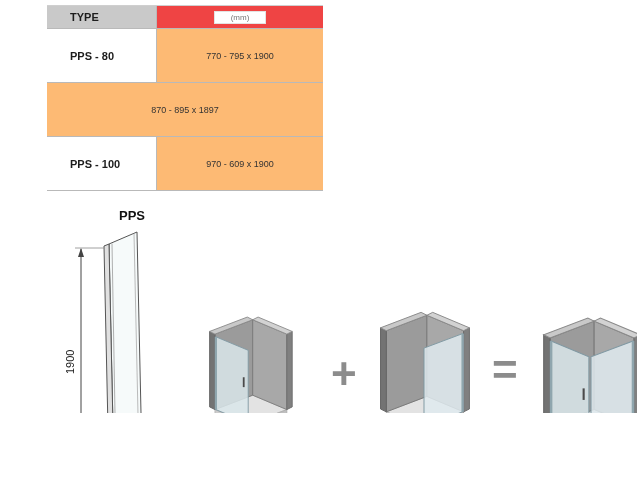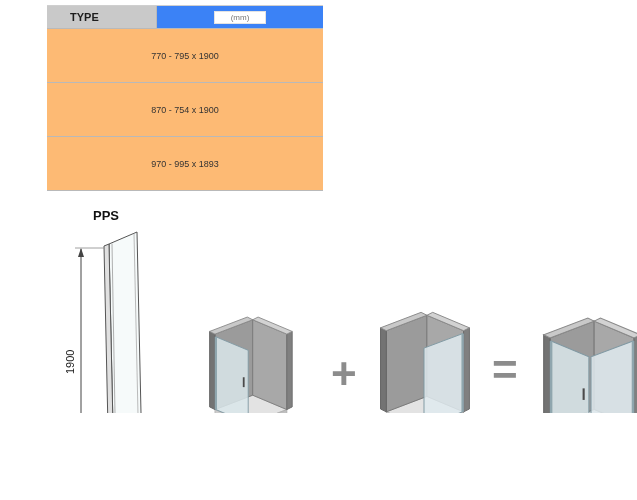--- a/index.html
+++ b/index.html
@@ -27,30 +27,30 @@
     background:#ffffff;
     border-right:1px solid #b9b9b9;
     font-size:11px;font-weight:bold;color:#1d1d1d;
   }
   .t-row.header .cell-type{background:#c9c9c9;}
   .cell-dim{
     flex:1;display:flex;align-items:center;justify-content:center;
     background:#fdba74;
     font-size:9px;color:#333333;
   }
-  .t-row.header .cell-dim{background:#3b82f6;}
+  .t-row.header .cell-dim{background:#ef4444;}
   .mm-box{
     background:#ffffff;border:1px solid #e3e3e3;
     padding:1px 16px;font-size:8px;color:#777777;
   }
 
   
   .pps-title{
-    position:absolute;left:52px;top:208px;width:44px;
-    text-align:left;font-size:13px;font-weight:bold;color:#111111;
+    position:absolute;left:60px;top:208px;width:44px;
+    text-align:right;font-size:13px;font-weight:bold;color:#111111;
   }
   .panel-drawing{position:absolute;left:4px;top:222px;width:150px;height:272px;}
   .panel-drawing svg{display:block;}
 
   
   .fig{position:absolute;}
   .fig svg{display:block;width:100%;height:auto;}
   .fig-door {left:156px;top:300px;width:106px;}
   .fig-panel{left:326px;top:294px;width:114px;}
   .fig-both {left:488px;top:298px;width:124px;}
@@ -68,27 +68,29 @@
 <div class="page">
 
   <div class="spec-table">
     <div class="t-row header">
       <div class="cell-type">TYPE</div>
       <div class="cell-dim">
         <span class="mm-box">(mm)</span>
       </div>
     </div>
     <div class="t-row body">
+      <div class="cell-type">PPS - 80</div>
       <div class="cell-dim">770 - 795 x 1900</div>
     </div>
     <div class="t-row body">
-      <div class="cell-dim">870 - 754 x 1900</div>
+      <div class="cell-dim">870 - 895 x 1897</div>
     </div>
     <div class="t-row body">
-      <div class="cell-dim">970 - 995 x 1893</div>
+      <div class="cell-type">PPS - 100</div>
+      <div class="cell-dim">970 - 609 x 1900</div>
     </div>
   </div>
 
   <div class="pps-title">PPS</div>
 
   <div class="panel-drawing">
     <svg viewBox="0 0 150 272" width="150" height="272">
 
       <polygon points="64,22 92,10 97,236 69,250" fill="#f6fafa" stroke="#555555" stroke-width="1"></polygon>
       <line x1="67" y1="21.5" x2="71" y2="248.5" stroke="#9a9a9a" stroke-width="0.8"></line>

